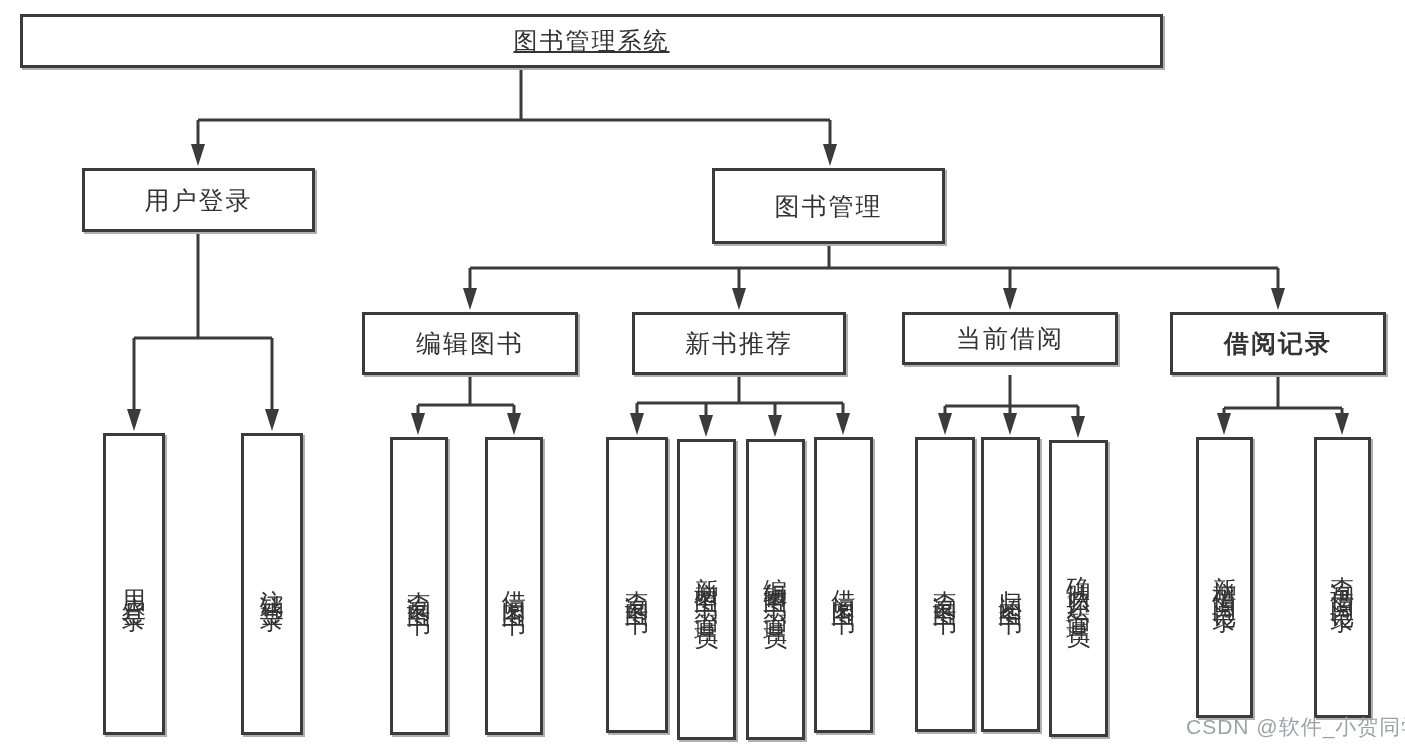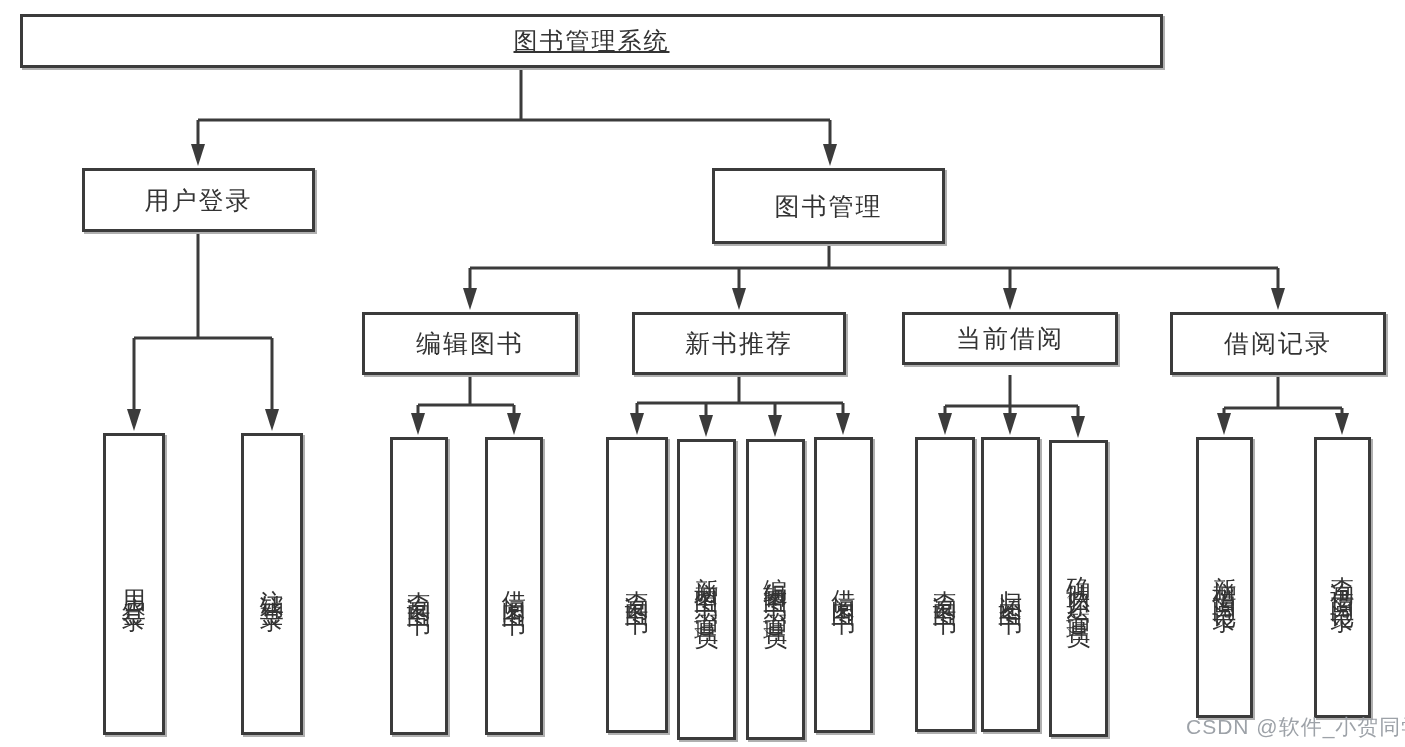--- a/index.html
+++ b/index.html
@@ -113,21 +113,21 @@
 
   <div class="hbox" style="left:362px;top:312px;width:216px;height:63px;">
     <span>编辑图书</span>
   </div>
   <div class="hbox" style="left:632px;top:312px;width:214px;height:63px;">
     <span>新书推荐</span>
   </div>
   <div class="hbox" style="left:902px;top:312px;width:216px;height:53px;">
     <span>当前借阅</span>
   </div>
-  <div class="hbox" style="left:1170px;top:312px;width:216px;height:63px;">
+  <div class="hbox" style="left:1170px;top:312px;width:216px;height:63px;font-weight:bold;">
     <span>借阅记录</span>
   </div>
 
   <div class="vbox" style="left:103px;top:433px;width:62px;height:302px;">
     <span>用户登录</span>
   </div>
   <div class="vbox" style="left:241px;top:433px;width:62px;height:302px;">
     <span>注销登录</span>
   </div>
 

